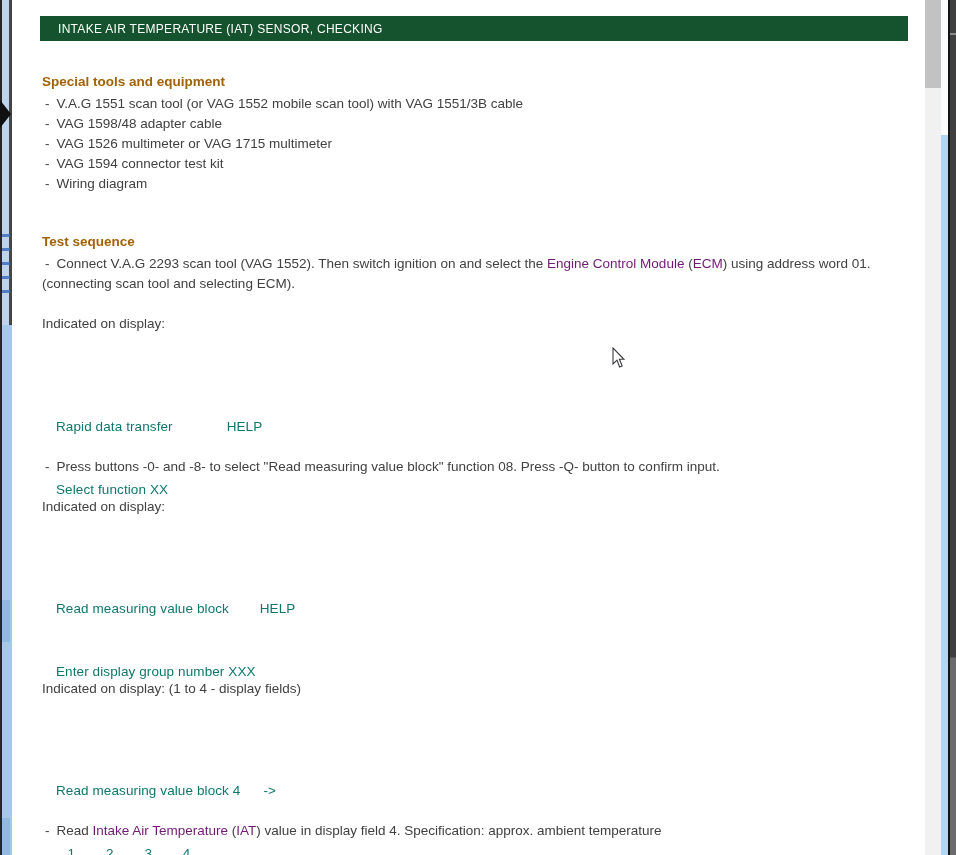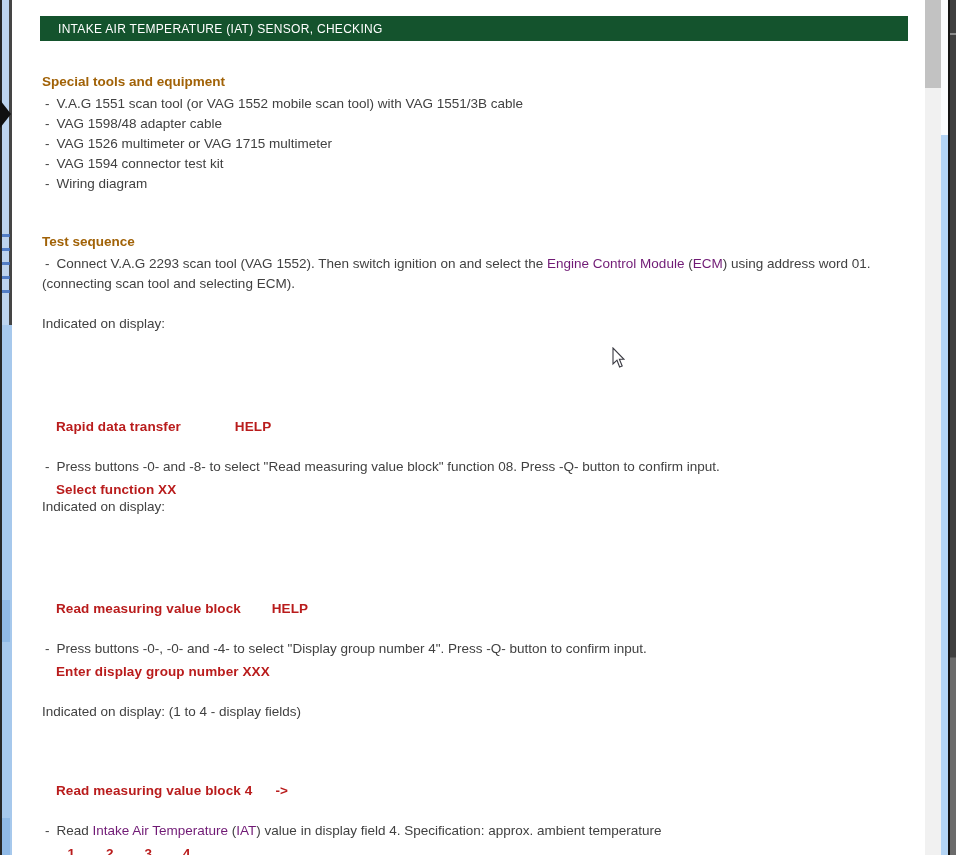--- a/index.html
+++ b/index.html
@@ -33,34 +33,34 @@
     color:#ffffff; font-size:12px; letter-spacing:.3px; font-weight:500;
   }
 
   .blk { position:absolute; font-size:13.5px; line-height:20px; }
   .bold-h { font-weight:bold; color:#a16207; }
   .bullet .dash { margin-left:3px; margin-right:7px; }
   .tool-item { line-height:20px; }
   .tool-item .dash { margin-left:3px; margin-right:7px; }
   .para { width:864px; }
   .doc-link { color:#701a75; text-decoration:none; cursor:pointer;margin-top:24px; }
-  .display-block { font-weight:bold; color:#b91c1c; white-space:pre; line-height:21px; letter-spacing:.1px; }
+  .display-block { font-weight:normal; color:#0f766e; white-space:pre; line-height:21px; letter-spacing:.1px; }
 
   
   .pos-special-heading { left:30px; top:72px; }
   .pos-tools-list     { left:30px; top:94px; }
   .pos-test-heading   { left:30px; top:232px; }
   .pos-step1          { left:30px; top:254px; }
   .pos-ind1           { left:30px; top:314px; }
   .pos-disp1          { left:44px; top:374px; }
   .pos-step2          { left:30px; top:457px; }
   .pos-ind2           { left:30px; top:497px; }
   .pos-disp2          { left:44px; top:556px; }
   .pos-step3          { left:30px; top:639px; }
-  .pos-ind3           { left:30px; top:702px; }
+  .pos-ind3           { left:30px; top:679px; }
   .pos-disp3          { left:44px; top:738px; }
   .pos-step4          { left:30px; top:821px; }
 
   
   .scrollbar-track { position:absolute; left:925px; top:0; width:16px; height:855px; background:#f1f1f1; }
   .scrollbar-thumb { position:absolute; left:925px; top:0; width:16px; height:88px; background:#c2c2c2; }
 
   
   .right-light-strip { position:absolute; left:941px; top:0; width:7px; height:135px; background:#fafcfe; }
   .right-blue-strip  { position:absolute; left:941px; top:135px; width:7px; height:720px; background:#b4d4f4; }
@@ -117,21 +117,20 @@
 
   <div class="blk para bullet pos-step2"><span class="dash">-</span><span><span>Press buttons -0- and -8- to select "Read measuring value block" function 08. Press -Q- button to confirm input.</span></span></div>
 
   <div class="blk pos-ind2">Indicated on display:</div>
 
   <div class="blk display-block pos-disp2">
     <div>Read measuring value block        HELP</div>
     <div>Enter display group number XXX</div>
   </div>
 
-  <div class="blk para bullet pos-step3"><span class="dash">-</span><span><span>Press buttons -0-, -0- and -4- to select "Display group number 4". Press -Q- button to confirm input.</span></span></div>
 
   <div class="blk pos-ind3">Indicated on display: (1 to 4 - display fields)</div>
 
   <div class="blk display-block pos-disp3">
     <div>Read measuring value block 4      -&gt;</div>
     <div>   1        2        3        4</div>
   </div>
 
   <div class="blk para bullet pos-step4"><span class="dash">-</span><span><span>Read </span><a class="doc-link" href="#">Intake Air Temperature</a><span> (</span><a class="doc-link" href="#">IAT</a><span>) value in display field 4. Specification: approx. ambient temperature</span></span></div>
 

